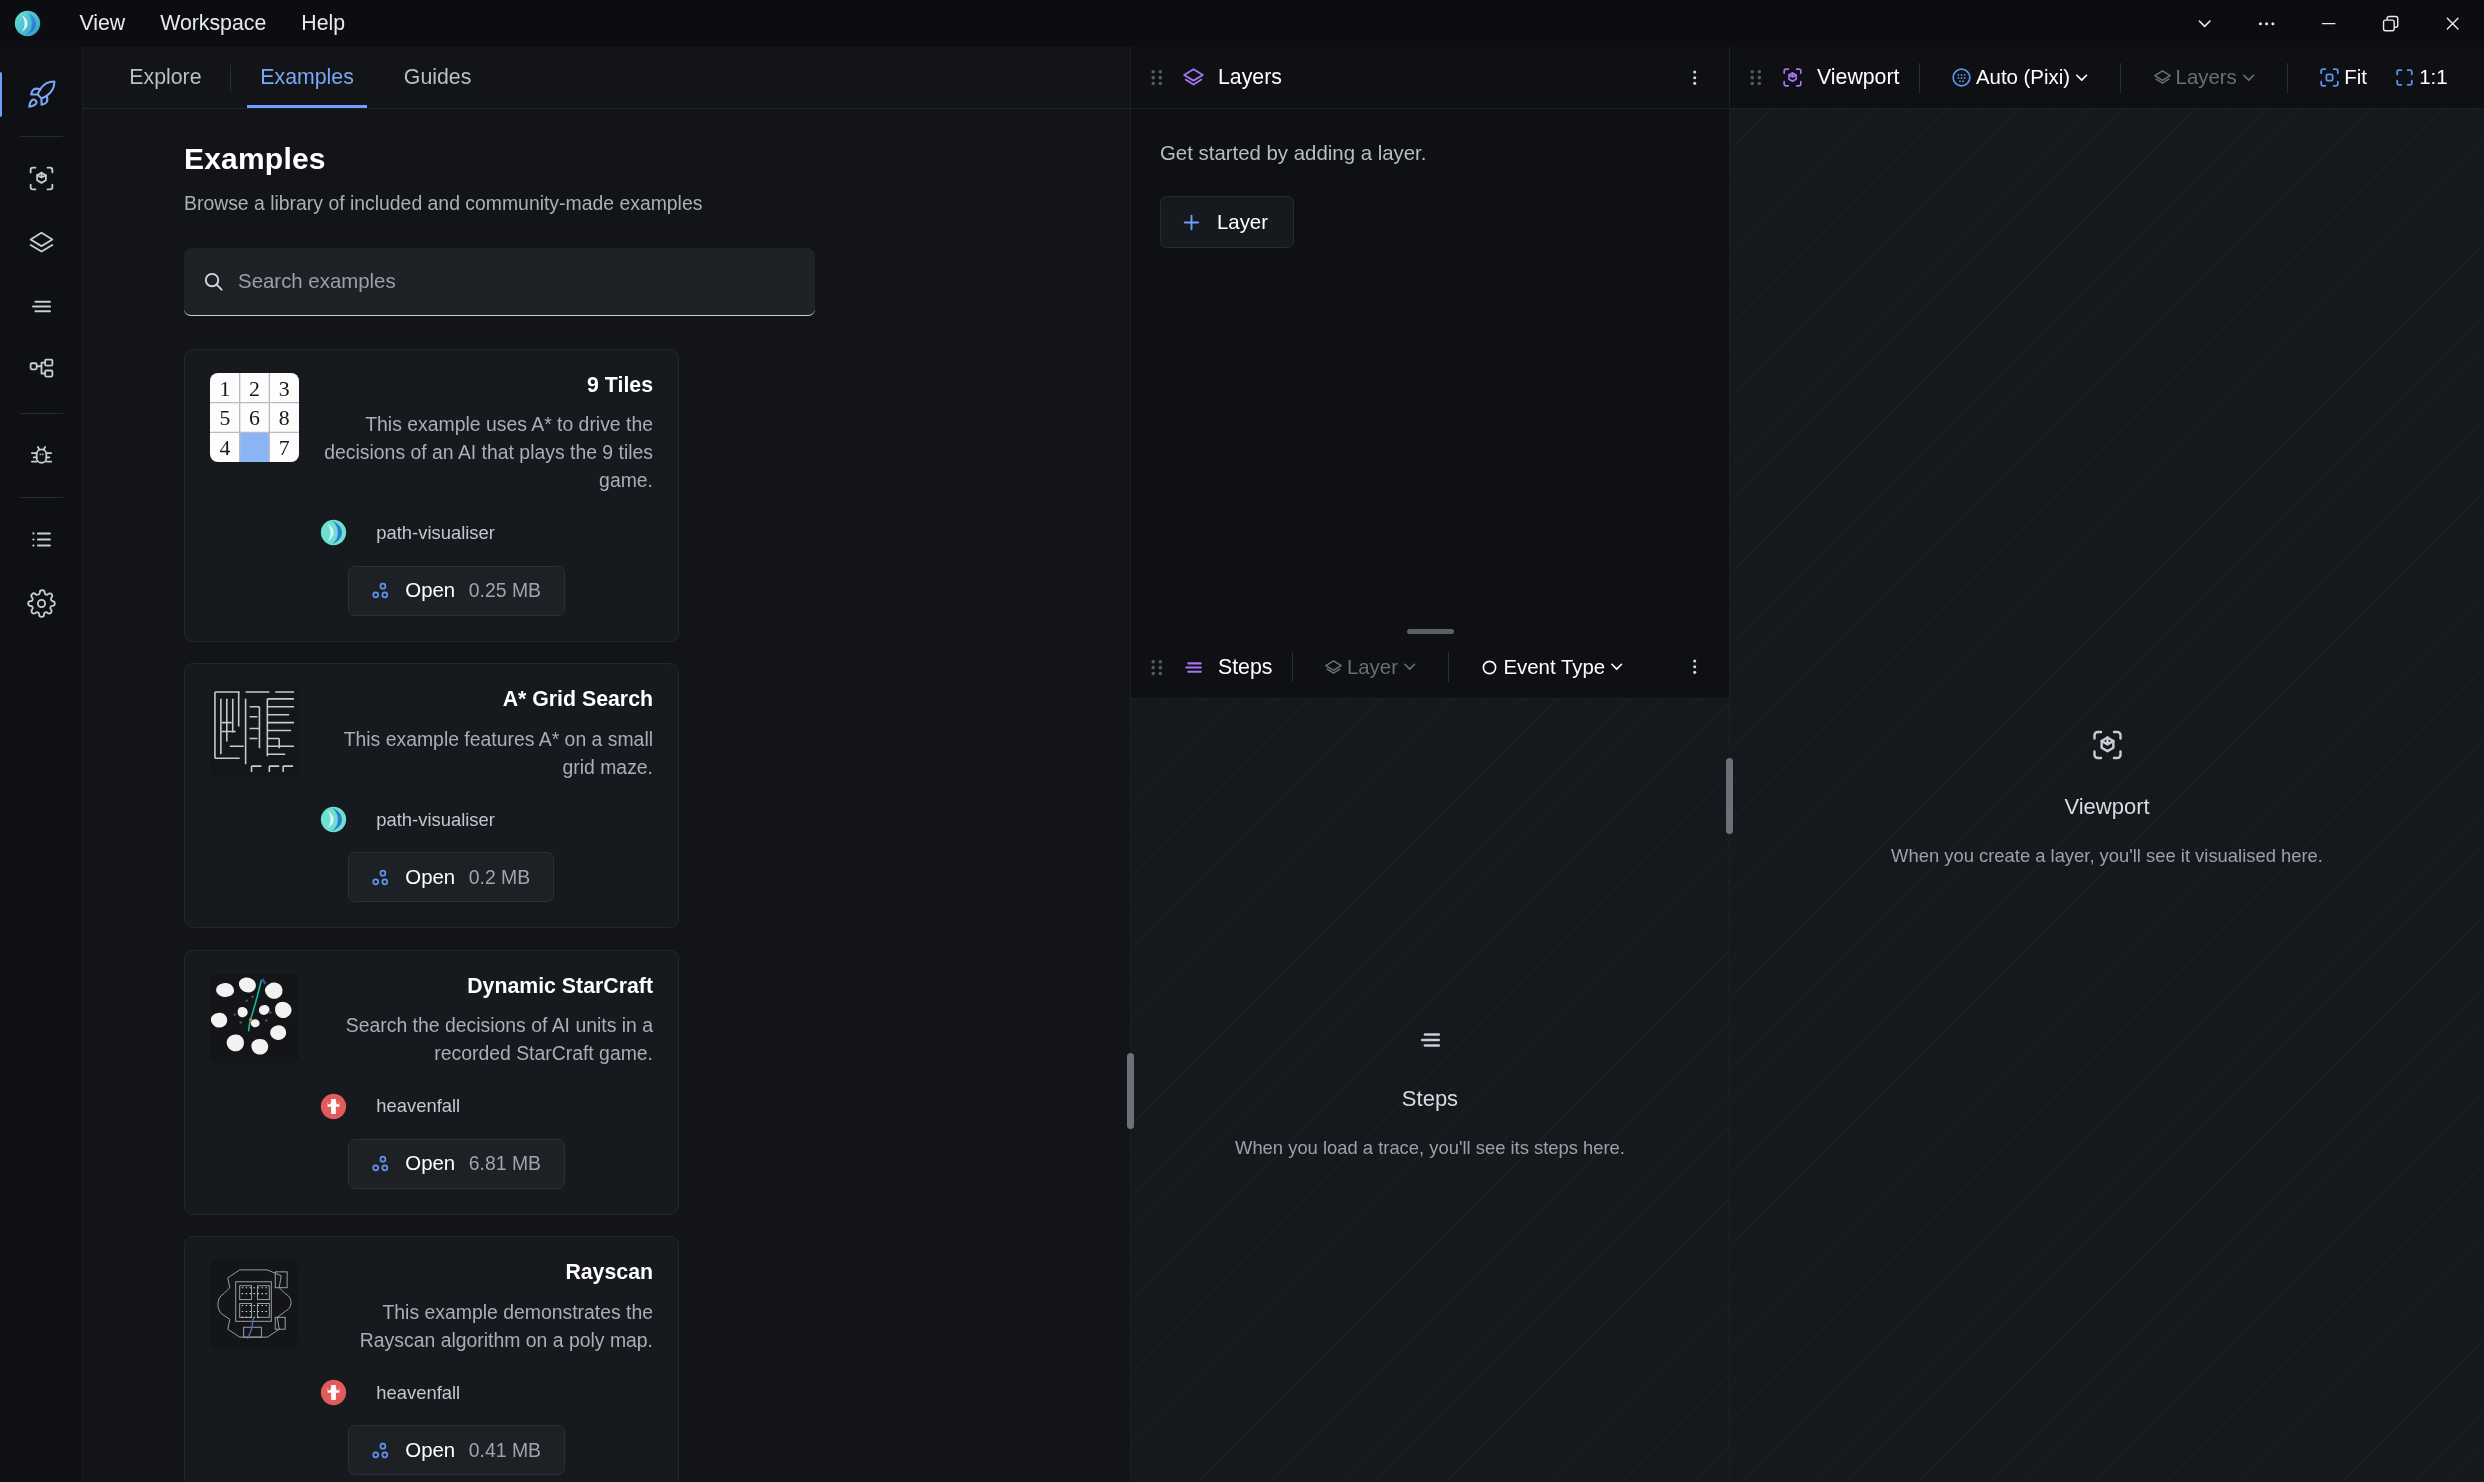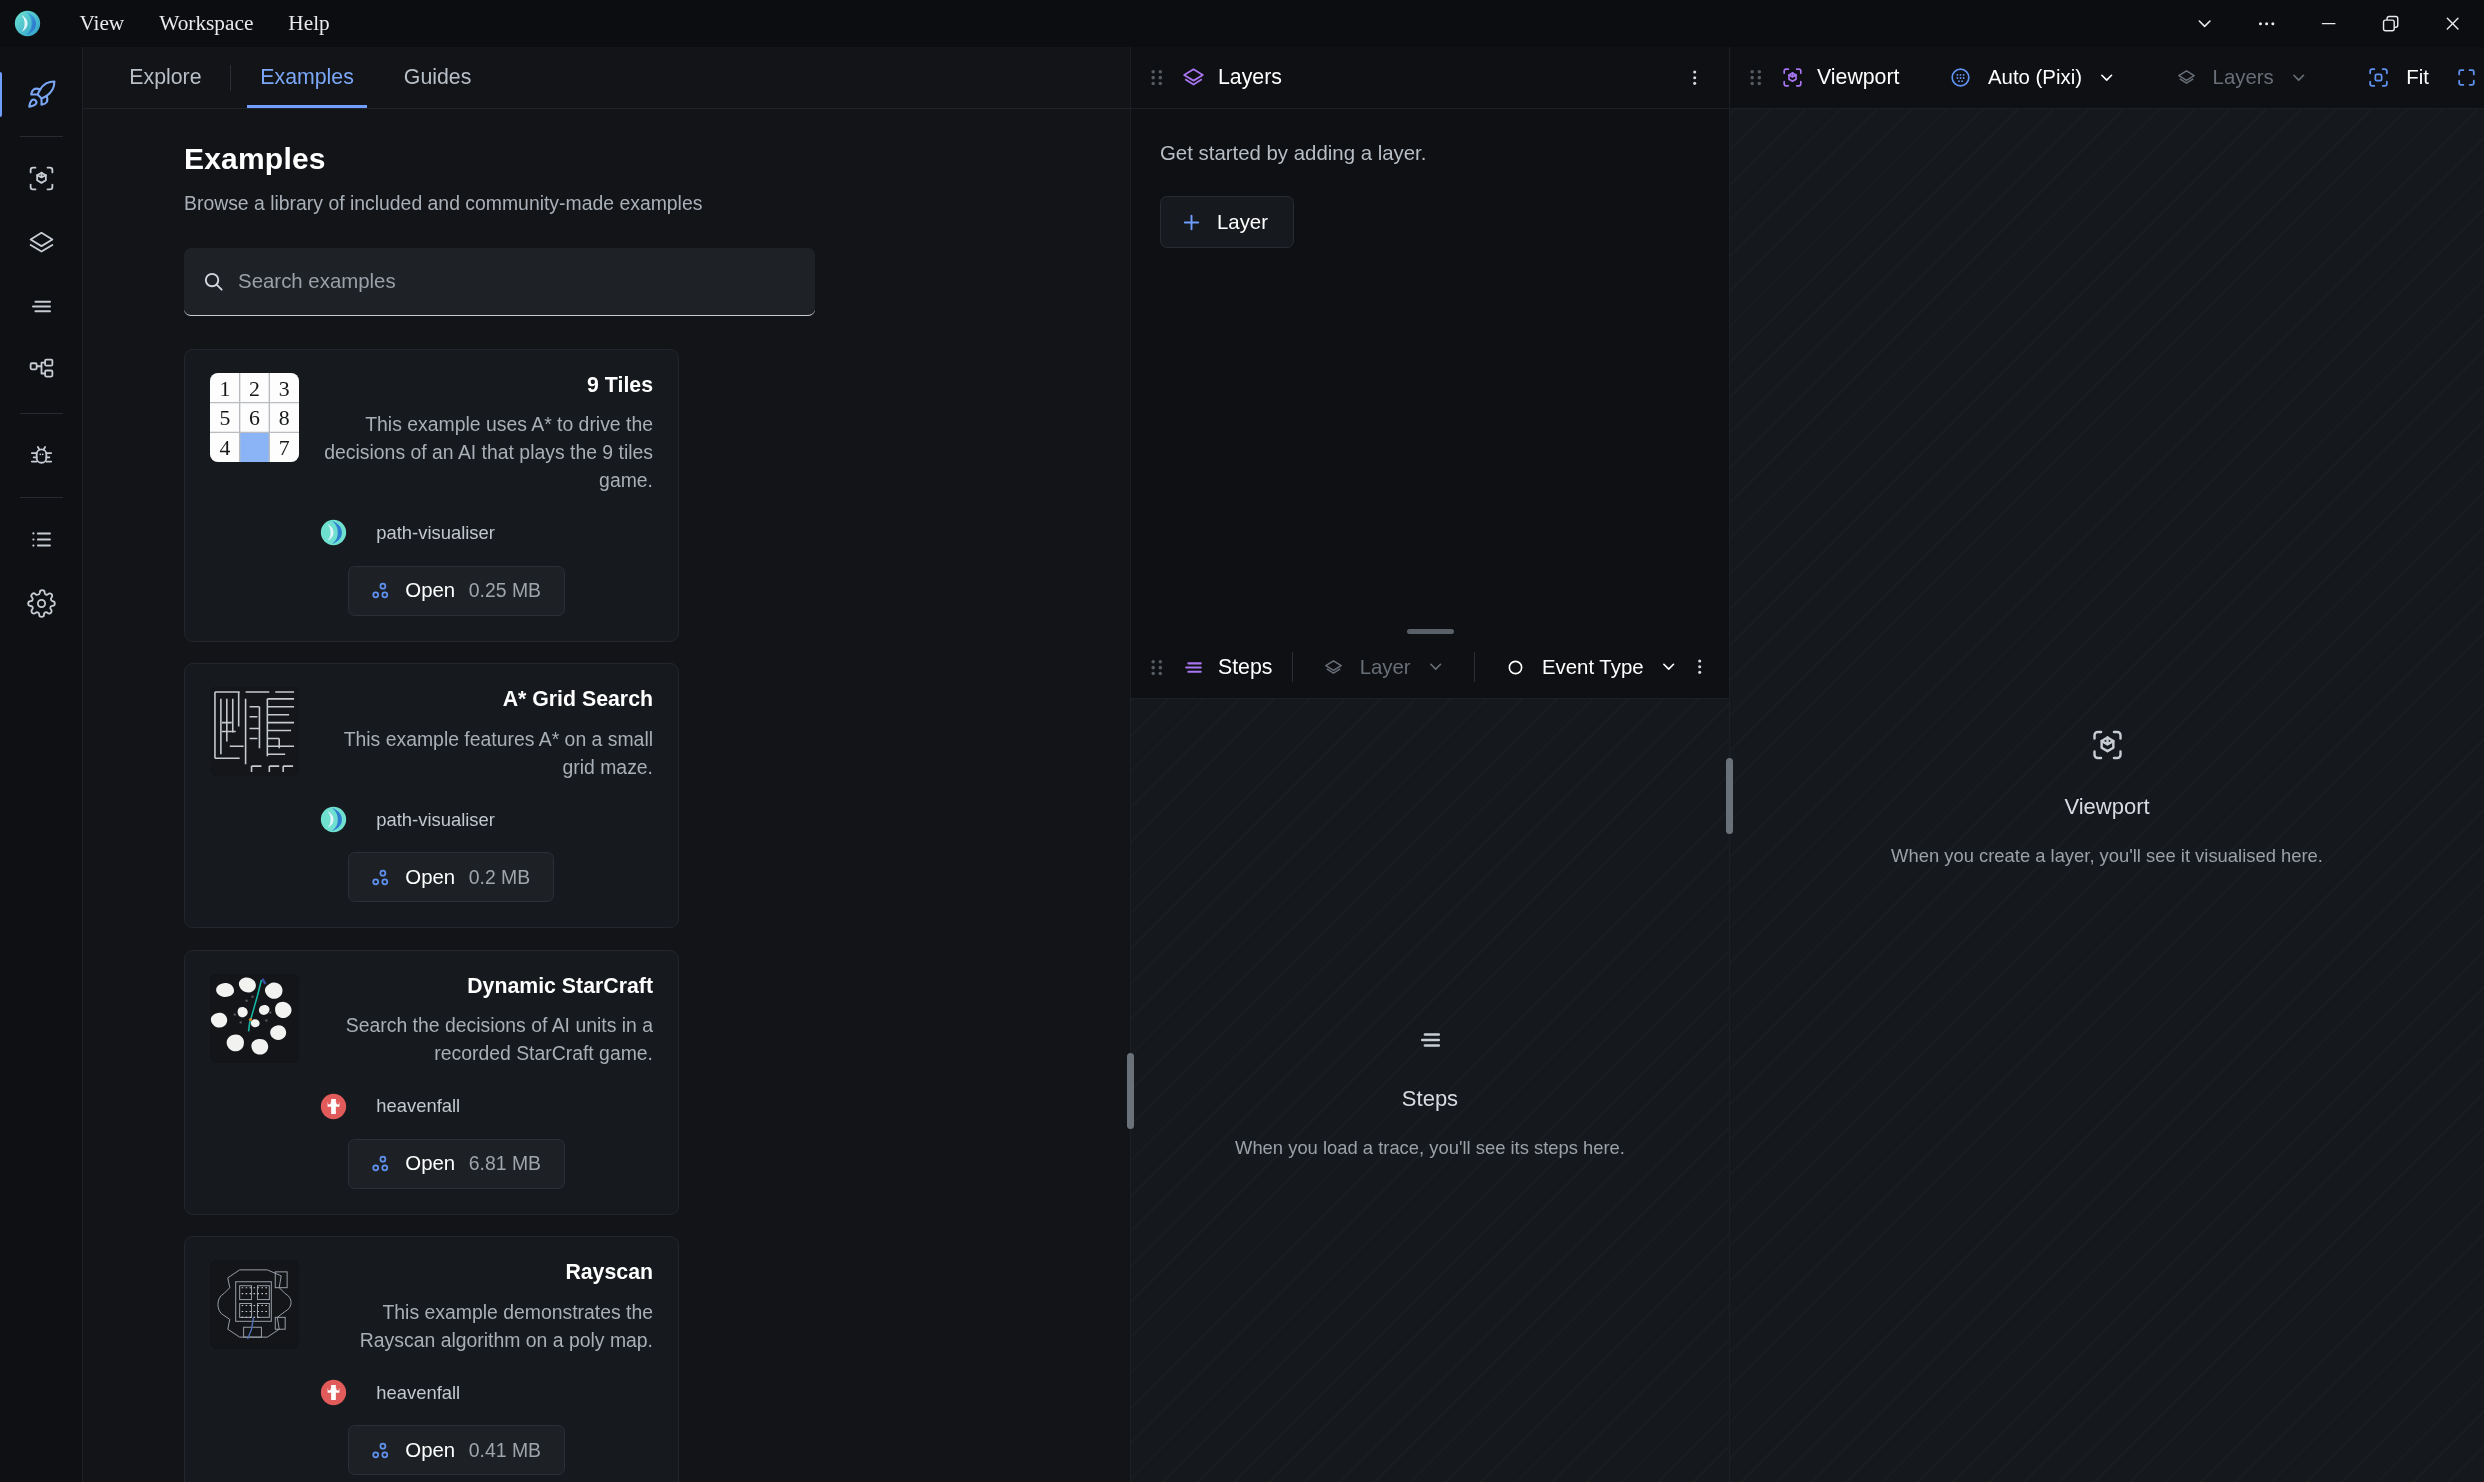--- a/index.html
+++ b/index.html
@@ -17,21 +17,21 @@
     height: 47px; flex: 0 0 47px;
     background: #0b0d10;
     display: flex; align-items: center;
     padding: 0 0 0 13.6px;
     position: relative; z-index: 5;
   }
   .logo { width: 27px; height: 27px; margin-right: 21.3px; flex: 0 0 27px; }
   .menubar { display: flex; align-items: center; gap: 0; }
   .menu-item {
     font-size: 21.3px; color: #e8eaed; padding: 5.8px 17.5px;
-    border-radius: 4.9px; line-height: 1; white-space: nowrap; font-family: Liberation Serif, serif;
+    border-radius: 4.9px; line-height: 1; white-space: nowrap;
   }
   .winctrls { margin-left: auto; display: flex; align-items: center; }
   .winctrl {
     width: 62px; height: 47px; display: flex; align-items: center; justify-content: center;
     color: #e8eaed;
   }
 
   
   .body { flex: 1; display: flex; min-height: 0; }
 
@@ -138,21 +138,21 @@
     display: flex; align-items: center; gap: 0;
     padding: 0 17.5px 0 15.5px;
     border-bottom: 1px solid #1c1f24;
     background: #0e1013;
   }
   .grip { width: 21.3px; display: flex; justify-content: center; color: #555b63; flex: 0 0 21.3px; }
   .pane-icon { margin: 0 11.6px 0 13.6px; display: flex; align-items: center; }
   .pane-title { font-size: 21.3px; color: #ffffff; white-space: nowrap; }
   .hdr-div { width: 1px; align-self: stretch; background: #2a2f36; margin: 15.5px 19.4px; }
   .hdr-btn {
-    display: flex; align-items: center; gap: 15px;
+    display: flex; align-items: center; gap: 2px;
     font-size: 20.4px; color: #ffffff; padding: 6.8px 9.7px; border-radius: 4.9px; white-space: nowrap;
   }
   .hdr-btn.dim { color: #696f78; }
   .kebab { margin-left: auto; display: flex; align-items: center; justify-content: center; width: 33px; height: 41px; color: #d4d8de; }
 
   .layers-content { flex: 1; padding: 33px 29px; }
   .hint { font-size: 20.4px; color: #b7bdc5; }
   .add-layer-btn {
     margin-top: 31px; height: 52px; display: inline-flex; align-items: center; gap: 13.6px;
     background: #16191d; border: 1px solid #272c33; border-radius: 6.8px;

